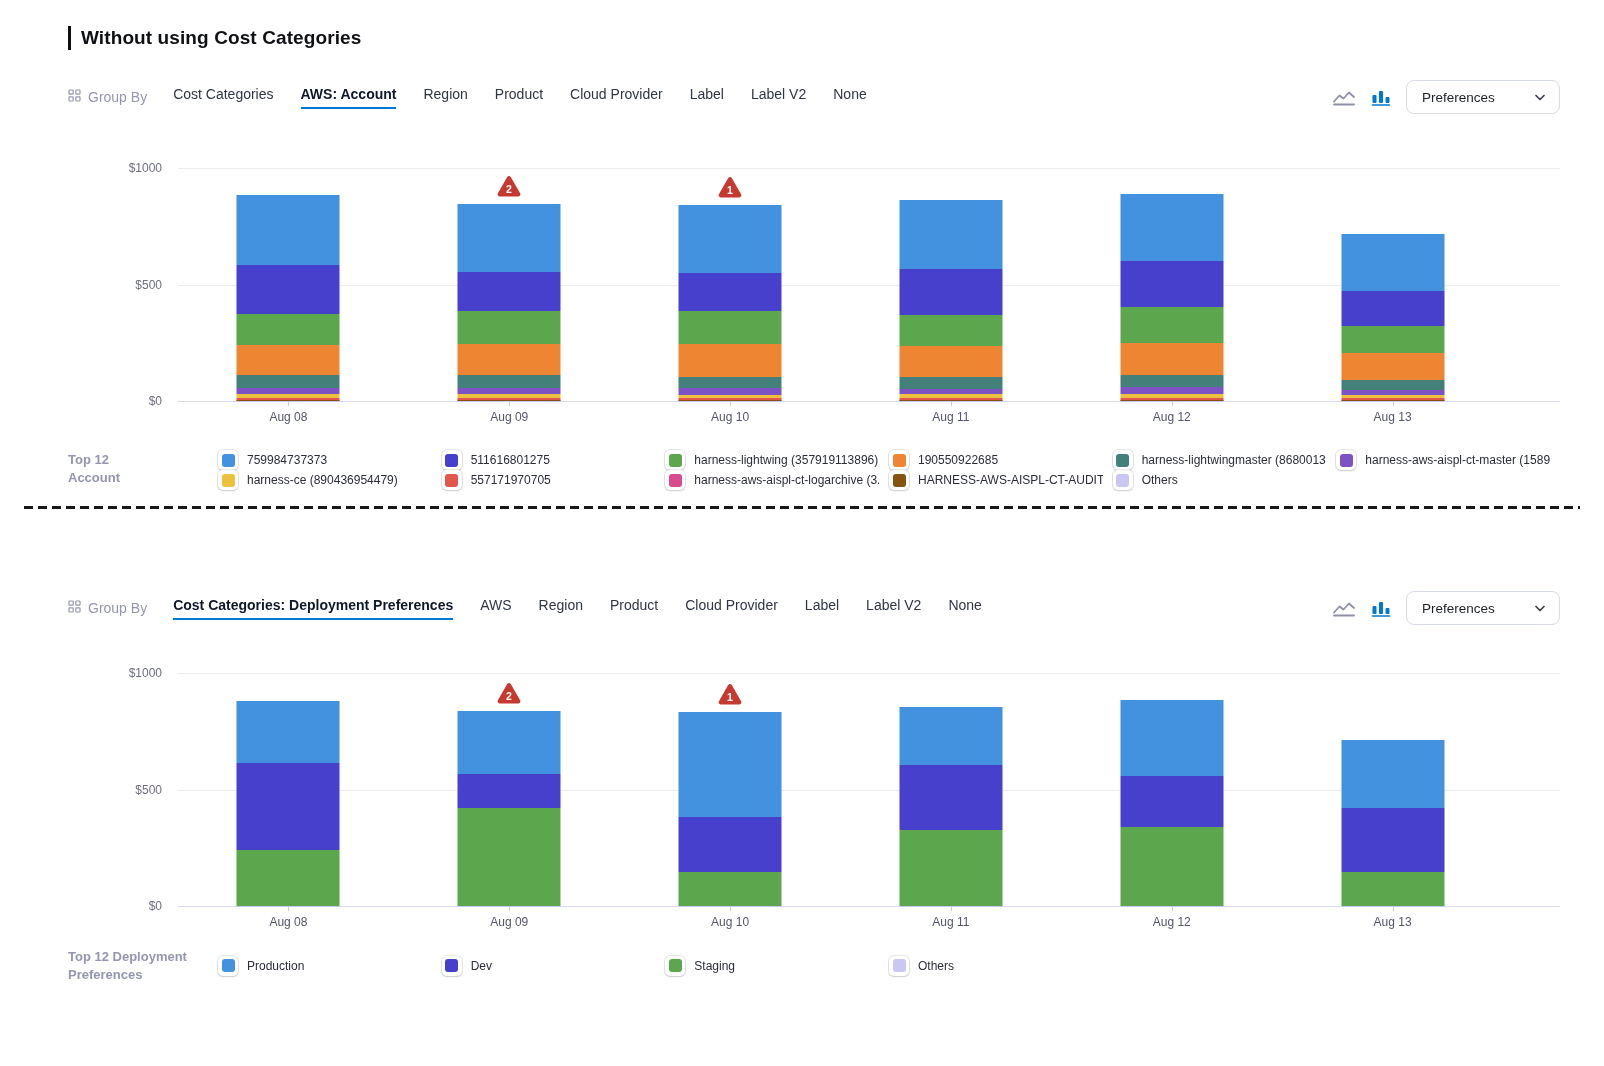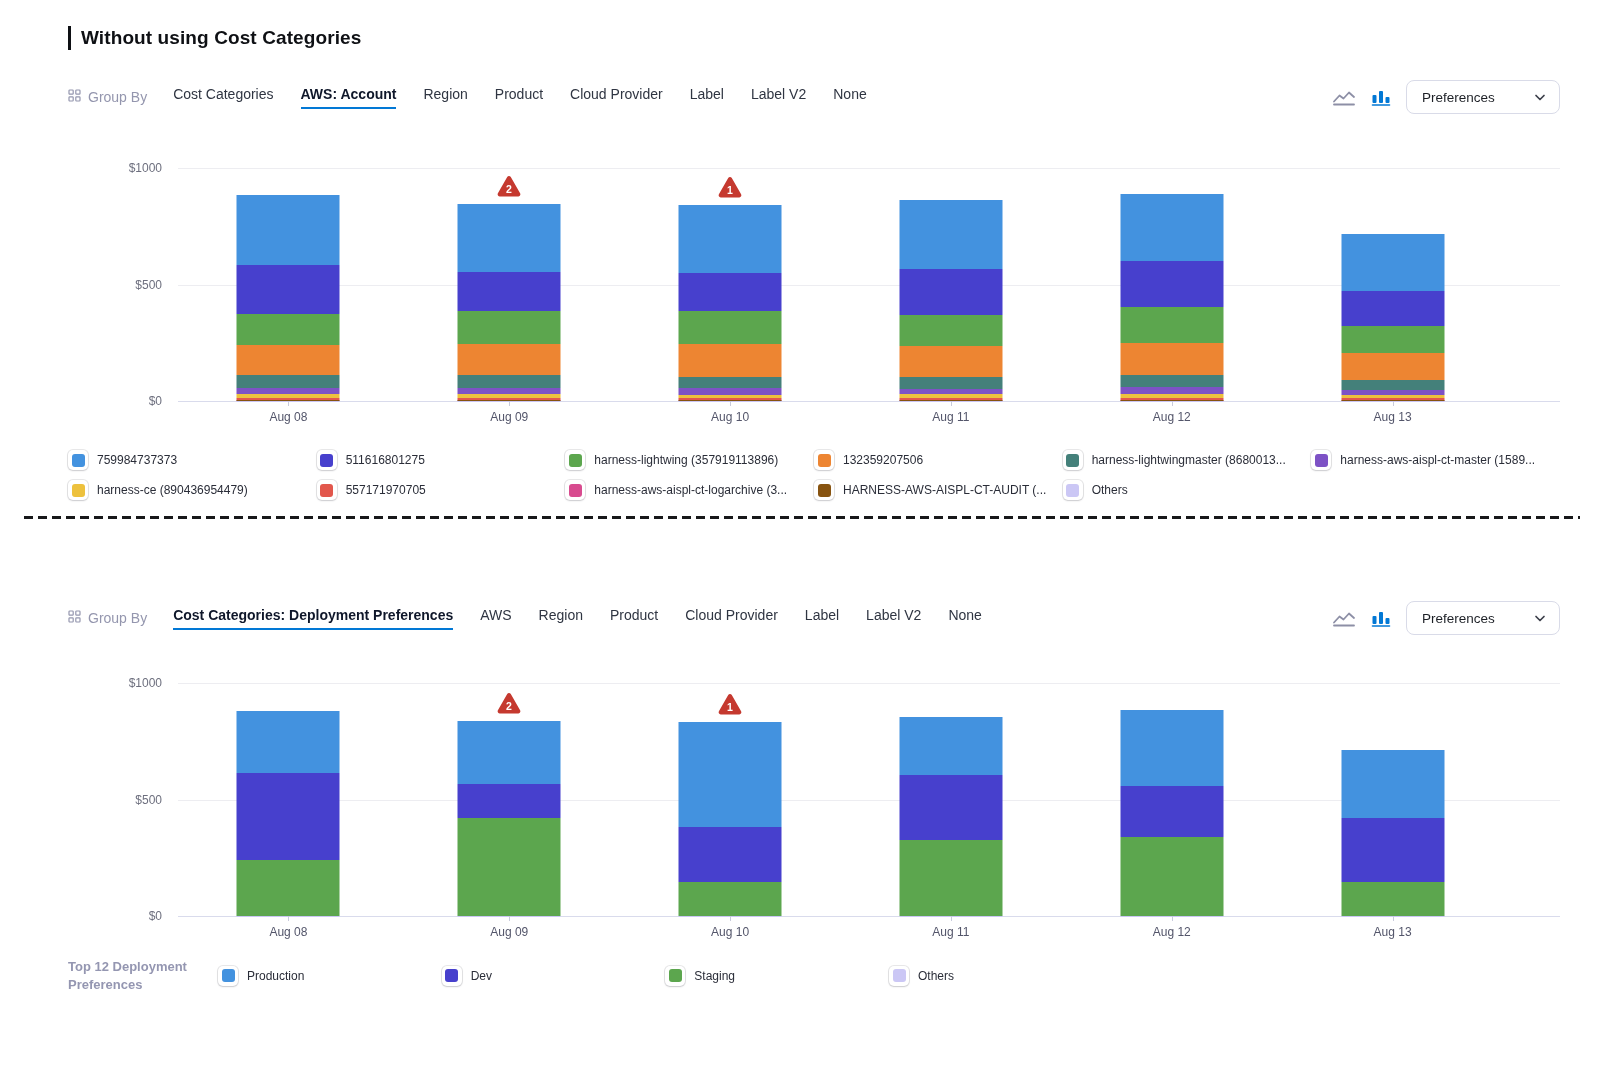--- a/index.html
+++ b/index.html
@@ -43,21 +43,21 @@
   .bar { position:absolute; bottom:0; left:50%; transform:translateX(-50%); width:103px; display:flex; flex-direction:column; }
   .seg { width:100%; }
   .tickmark { position:absolute; bottom:-5px; left:50%; width:1px; height:5px; background:#c9cbdd; }
   .warn { position:absolute; left:50%; transform:translateX(-50%); width:26px; height:22px; }
   .xrow { display:flex; margin-left:110px; margin-right:57px; padding-top:9px; }
   .xcell { flex:1; text-align:center; font-size:12px; color:#53556a; }
   
   .legend { display:flex; margin-top:26px; }
   .panel.second .legend { margin-top:18px; }
   .legend-title { width:150px; flex:none; font-size:13px; font-weight:700; color:#9496b1; line-height:18px; padding-top:1px; }
-  .legend-grid { flex:1; display:grid; grid-template-columns:repeat(6,1fr); row-gap:10px; align-items:center; }
+  .legend-grid { flex:1; display:grid; grid-template-columns:repeat(6,1fr); align-items:center; }
   .legend-item { display:flex; align-items:center; gap:9px; min-width:0; padding-right:10px; cursor:pointer; }
   .legend-label { font-size:12px; color:#2a2d38; white-space:nowrap; overflow:hidden; }
   .sw { width:20px; height:20px; border-radius:5px; background:#fff; flex:none;
         box-shadow:0 0 0 1px rgba(27,30,40,.10), 0 1px 2px rgba(27,30,40,.14);
         display:flex; align-items:center; justify-content:center; }
   .sw-in { width:13px; height:13px; border-radius:3px; }
   
   .divider { height:3px; margin:16px 24px; background:repeating-linear-gradient(90deg,#17181a 0 9px, transparent 9px 14px); }
 </style>
 </head>
@@ -237,20 +237,24 @@
         <div class="xcell">Aug 08</div>
         <div class="xcell">Aug 09</div>
         <div class="xcell">Aug 10</div>
         <div class="xcell">Aug 11</div>
         <div class="xcell">Aug 12</div>
         <div class="xcell">Aug 13</div>
       </div>
     </div>
 
   <div class="legend">
+    <div class="legend-title">
+      <div>Top 12</div>
+      <div>Account</div>
+    </div>
     <div class="legend-grid">
         <div class="legend-item">
           <span class="sw">
             <span class="sw-in" style="background: rgb(67, 146, 223);"></span>
           </span>
           <span class="legend-label">759984737373</span>
         </div>
         <div class="legend-item">
           <span class="sw">
             <span class="sw-in" style="background: rgb(71, 64, 205);"></span>
@@ -260,21 +264,21 @@
         <div class="legend-item">
           <span class="sw">
             <span class="sw-in" style="background: rgb(92, 166, 78);"></span>
           </span>
           <span class="legend-label">harness-lightwing (357919113896)</span>
         </div>
         <div class="legend-item">
           <span class="sw">
             <span class="sw-in" style="background: rgb(237, 133, 50);"></span>
           </span>
-          <span class="legend-label">132359207506</span>
+          <span class="legend-label">190550922685</span>
         </div>
         <div class="legend-item">
           <span class="sw">
             <span class="sw-in" style="background: rgb(68, 128, 122);"></span>
           </span>
           <span class="legend-label">harness-lightwingmaster (8680013...</span>
         </div>
         <div class="legend-item">
           <span class="sw">
             <span class="sw-in" style="background: rgb(125, 82, 197);"></span>

